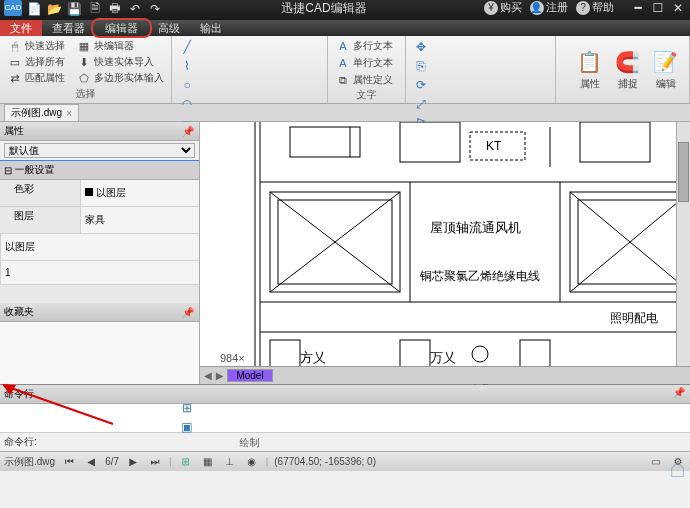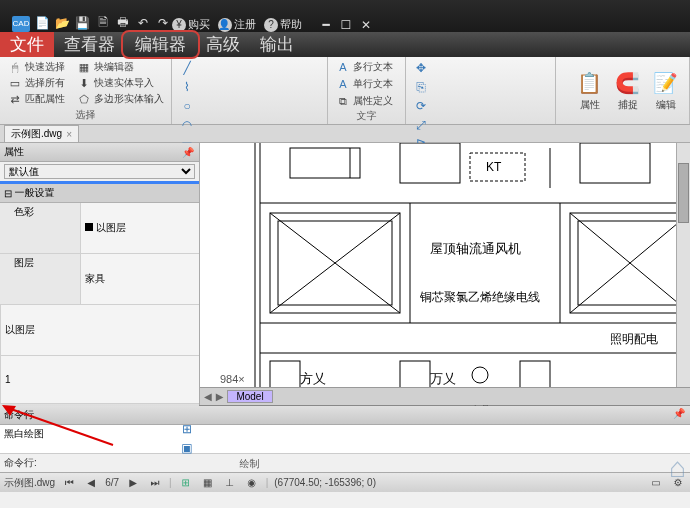--- a/index.html
+++ b/index.html
@@ -1,29 +1,29 @@
 <!DOCTYPE html>
 <html><head>
   <meta charset="utf-8">
   <style>
     * { margin: 0; padding: 0; box-sizing: border-box; font-family: "Microsoft YaHei", Arial, sans-serif; }
     body { width: 690px; height: 508px; background: #f0f0f0; overflow: hidden; position: relative; }
     
-    .titlebar { height: 32px; background: linear-gradient(#2a2a2a, #1a1a1a); display: flex; align-items: flex-end; padding: 0 12px; color: #ddd; font-size: 11px; }
+    .titlebar { height: 20px; background: linear-gradient(#2a2a2a, #1a1a1a); display: flex; align-items: flex-start; padding: 0 4px; color: #ddd; font-size: 11px; }
     .titlebar .logo { width: 18px; height: 16px; background: #3a8fd8; border-radius: 2px; font-size: 8px; color: #fff; text-align: center; line-height: 16px; margin-right: 4px; }
     .titlebar .qat { display: flex; gap: 2px; }
     .titlebar .qat span { width: 18px; height: 18px; display: inline-flex; align-items: center; justify-content: center; font-size: 12px; cursor: pointer; }
     .titlebar .title-text { flex: 1; text-align: center; font-size: 12px; }
     .titlebar .right-buttons { display: flex; gap: 8px; align-items: center; font-size: 11px; }
     .titlebar .right-buttons span { cursor: pointer; display: inline-flex; align-items: center; gap: 2px; }
     .titlebar .circ { width: 14px; height: 14px; border-radius: 50%; background: #ccc; color: #333; display: inline-flex; align-items: center; justify-content: center; font-size: 10px; }
     .win-controls { display: flex; gap: 4px; margin-left: 8px; }
     .win-controls span { width: 16px; height: 14px; display: inline-flex; align-items: center; justify-content: center; cursor: pointer; font-size: 12px; }
     
-    .menubar { height: 25px; background: linear-gradient(#505050, #2a2a2a); display: flex; align-items: stretch; font-size: 17px; color: #ddd; }
+    .menubar { height: 16px; background: linear-gradient(#505050, #2a2a2a); display: flex; align-items: stretch; font-size: 11px; color: #ddd; }
     .menubar .menu-item { padding: 0 10px; display: flex; align-items: center; cursor: pointer; }
     .menubar .menu-item.file { background: #d0403a; color: #fff; }
     .menubar .menu-item.highlighted { position: relative; }
     .menubar .menu-item.highlighted::after { content: ""; position: absolute; top: -2px; left: -4px; right: -4px; bottom: -2px; border: 2px solid #d0403a; border-radius: 8px; pointer-events: none; }
     
     .ribbon { height: 68px; background: linear-gradient(#f5f5f5, #e0e0e0); border-bottom: 1px solid #aaa; display: flex; font-size: 10px; color: #444; }
     .ribbon-group { border-right: 1px solid #bbb; padding: 2px 6px; display: flex; flex-direction: column; }
     .ribbon-group .group-body { flex: 1; display: flex; flex-direction: column; gap: 1px; }
     .ribbon-group .group-label { text-align: center; font-size: 10px; color: #555; }
     .ribbon-btn { display: flex; align-items: center; gap: 3px; padding: 1px 2px; cursor: pointer; white-space: nowrap; }
@@ -36,33 +36,33 @@
     .doc-tabs { height: 18px; background: #d8d8d8; border-bottom: 1px solid #aaa; display: flex; align-items: flex-end; font-size: 10px; padding-left: 4px; }
     .doc-tab { background: #f0f0f0; border: 1px solid #aaa; border-bottom: none; padding: 1px 6px; display: flex; align-items: center; gap: 4px; cursor: pointer; }
     .doc-tab .close-x { cursor: pointer; color: #888; }
     
     .main-area { display: flex; height: 262px; }
     .left-panel { width: 200px; background: #e8e8e8; display: flex; flex-direction: column; font-size: 10px; border-right: 1px solid #aaa; }
     .panel-header { background: linear-gradient(#e0e0e0, #c8c8c8); border-bottom: 1px solid #aaa; padding: 2px 4px; display: flex; justify-content: space-between; align-items: center; }
     .panel-header .pin { cursor: pointer; }
     .prop-row { display: flex; border-bottom: 1px solid #d0d0d0; }
     .prop-row .key { width: 80px; padding: 2px 4px 2px 14px; background: #e8e8e8; }
-    .prop-row .val { flex: 1; padding: 18px 4px; background: #f4f4f4; border-left: 1px solid #d0d0d0; }
+    .prop-row .val { flex: 1; padding: 6px 4px; background: #f4f4f4; border-left: 1px solid #d0d0d0; }
     .prop-section { background: #d0d0d0; padding: 2px 4px; border-bottom: 1px solid #b0b0b0; display: flex; align-items: center; gap: 2px; }
-    .dropdown-row { padding: 2px 4px; background: #f0f0f0; border-bottom: 3px solid #3b82f6; display: flex; }
+    .dropdown-row { padding: 2px 4px; background: #f0f0f0; border-bottom: 1px solid #3b82f6; display: flex; }
     .dropdown-row select { flex: 1; font-size: 10px; border: 1px solid #aaa; }
     .fav-header { display: flex; border-bottom: 1px solid #ccc; background: #e0e0e0; }
     .fav-header span { padding: 2px 8px; }
     .left-panel .flex-fill { flex: 1; background: #f8f8f8; }
     
     .canvas-area { flex: 1; background: #fff; position: relative; overflow: hidden; }
     .canvas-area svg { width: 100%; height: 100%; }
     .model-tab-strip { position: absolute; bottom: 0; left: 0; right: 0; height: 18px; background: #d0d0d0; border-top: 1px solid #999; display: flex; align-items: center; font-size: 10px; padding: 0 4px; gap: 4px; }
     .model-tab-strip .nav-arrow { cursor: pointer; color: #666; }
-    .model-tab-strip .model-tab { background: #c4b5fd; border: 1px solid #999; padding: 0 8px; cursor: pointer; }
+    .model-tab-strip .model-tab { background: #8b5cf6; border: 1px solid #999; padding: 0 8px; cursor: pointer; }
     .scrollbar-v { position: absolute; right: 0; top: 0; bottom: 18px; width: 14px; background: #e0e0e0; border-left: 1px solid #aaa; }
     .scrollbar-v .thumb { position: absolute; left: 1px; right: 1px; top: 20px; height: 60px; background: #b0b0b0; border: 1px solid #888; }
     
     .cmd-panel { border-top: 1px solid #888; background: #f0f0f0; font-size: 10px; }
     .cmd-header { background: linear-gradient(#e0e0e0, #c8c8c8); padding: 2px 4px; border-bottom: 1px solid #aaa; display: flex; justify-content: space-between; position: relative; }
     .cmd-log { height: 28px; background: #fff; padding: 2px 4px; line-height: 13px; }
     .cmd-input-row { display: flex; align-items: center; border-top: 1px solid #ccc; padding: 2px 4px; background: #f0f0f0; }
     .cmd-input-row .prompt { color: #333; }
     .cmd-input-row input { flex: 1; border: none; background: transparent; font-size: 10px; outline: none; }
     .red-arrow { position: absolute; pointer-events: none; }
@@ -83,20 +83,21 @@
   <div class="logo">CAD</div>
   <div class="qat">
     <span>📄</span>
     <span>📂</span>
     <span>💾</span>
     <span>🗎</span>
     <span>🖶</span>
     <span>↶</span>
     <span>↷</span>
   </div>
+  <div class="title-text">迅捷CAD编辑器</div>
   <div class="right-buttons">
     <span>
         <span class="circ">¥</span>
         <span>购买</span>
       </span>
     <span>
         <span class="circ">👤</span>
         <span>注册</span>
       </span>
     <span>
@@ -342,21 +343,20 @@
 <div class="cmd-panel">
   <div class="cmd-header">
     <span>命令行</span>
     <span class="pin">📌</span>
     <svg class="red-arrow" style="left:-2px;top:-6px;width:120px;height:50px">
       <line x1="115" y1="45" x2="10" y2="8" stroke="#d00" stroke-width="2"></line>
       <polygon points="4,5 18,6 12,16" fill="#d00"></polygon>
     </svg>
   </div>
   <div class="cmd-log">
-    <div>黑白绘图</div>
   </div>
   <div class="cmd-input-row">
     <span class="prompt">命令行:</span>
     <input type="text" style="">
   </div>
 </div>
 
 <div class="statusbar">
   <span>示例图.dwg</span>
   <span class="status-ico">⏮</span>

